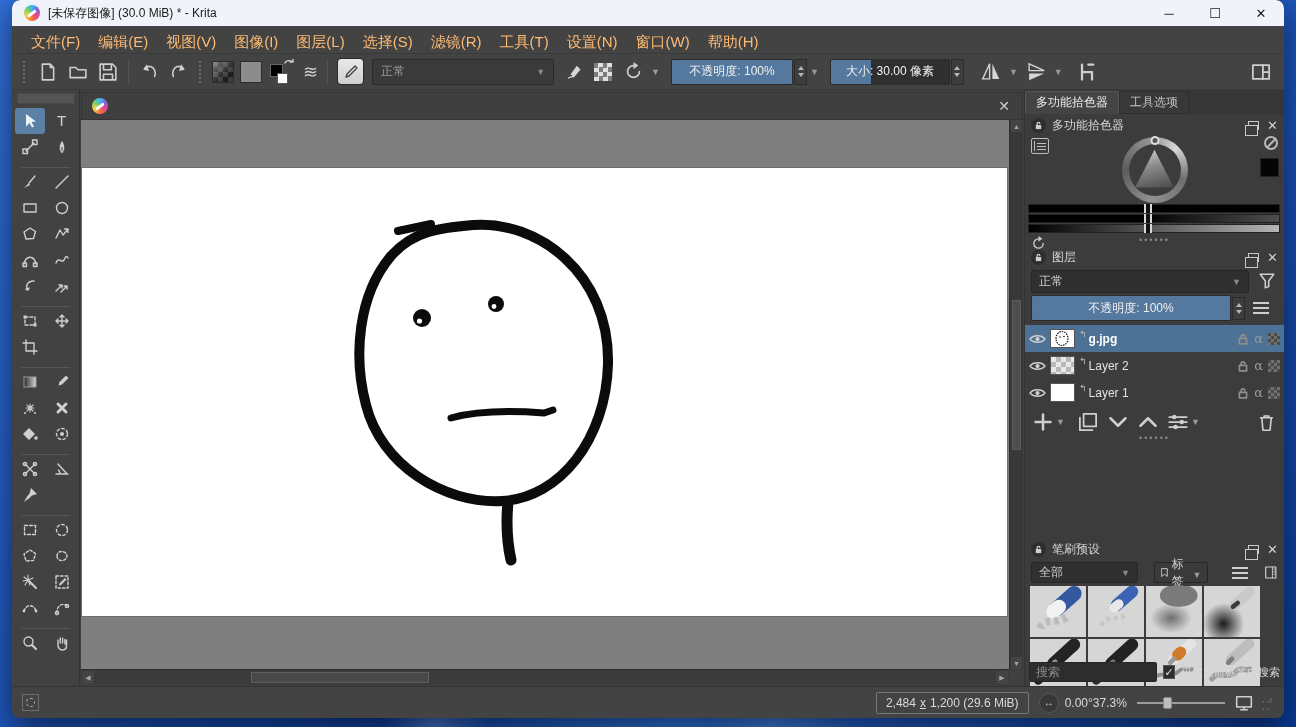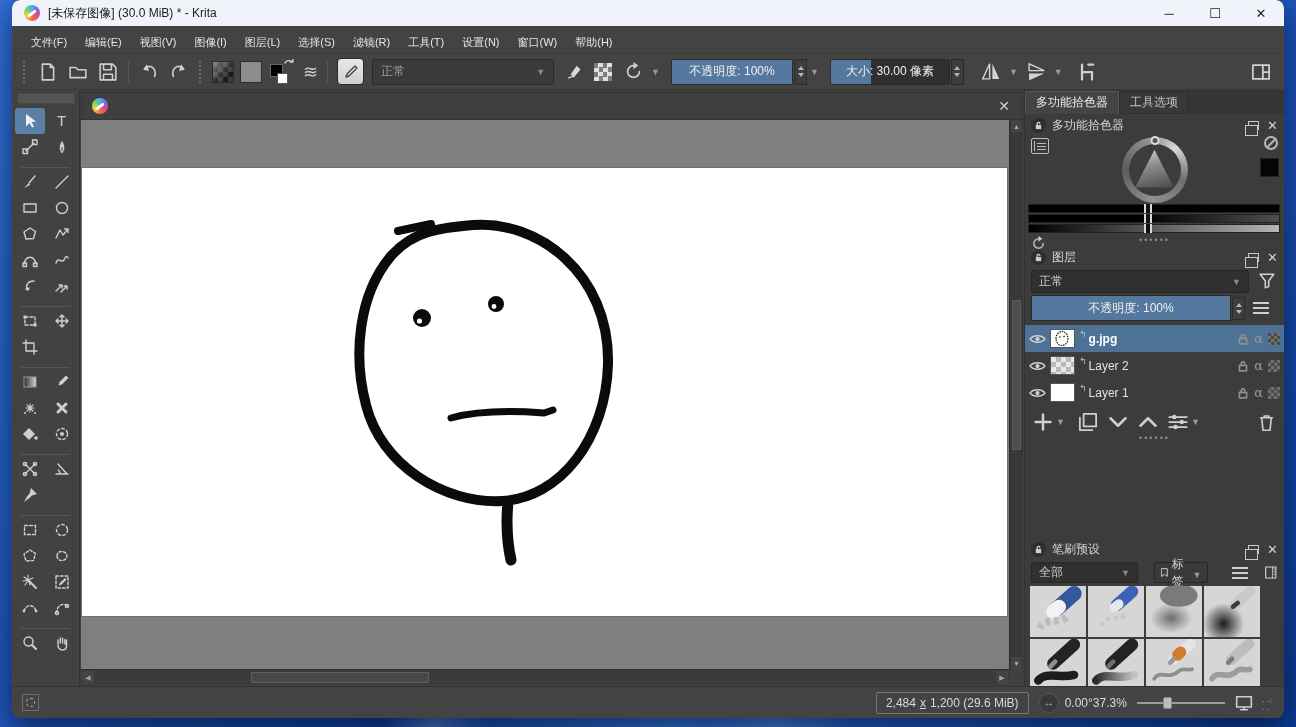--- a/index.html
+++ b/index.html
@@ -13,21 +13,21 @@
   
   .titlebar{position:absolute;left:0;top:0;right:0;height:26px;background:#f0f3f9;display:flex;align-items:center;border-radius:8px 8px 0 0;}
   .krita-logo{width:16px;height:16px;border-radius:50%;margin:0 8px 0 12px;
     background:conic-gradient(#35baf6,#8e5bd9,#e8468c,#f2703d,#ffd348,#7fd05f,#35baf6);position:relative;}
   .krita-logo::after{content:"";position:absolute;left:3px;top:7px;width:10px;height:3px;background:#fff;transform:rotate(-38deg);border-radius:2px;}
   .win-title{font-size:12px;color:#1c1c1c;}
   .win-buttons{margin-left:auto;display:flex;height:100%;}
   .win-btn{width:46px;height:100%;display:flex;align-items:center;justify-content:center;color:#222;font-size:13px;}
   
   .menubar{position:absolute;left:0;top:30px;right:0;height:24px;background:#434343;display:flex;align-items:center;padding-left:10px;border-bottom:1px solid #3a3a3a;}
-  .menu-item{color:#e5e5e5;font-size:11px;padding:0 9px;line-height:24px;}
+  .menu-item{color:#fdba74;font-size:15px;padding:0 9px;line-height:24px;}
   
   .toolbar{position:absolute;left:0;top:54px;right:0;height:36px;background:#434343;display:flex;align-items:center;border-bottom:1px solid #393939;padding-left:6px;}
   .grip{width:5px;height:22px;border-left:2px dotted #6a6a6a;margin:0 5px;}
   .tbi{width:26px;height:26px;display:flex;align-items:center;justify-content:center;margin:0 2px;}
   .tbi svg{display:block;}
   .tsep{width:1px;height:22px;background:#555;margin:0 5px;}
   .swatch{width:22px;height:22px;margin:0 3px;border:1px solid #2c2c2c;}
   .swatch.grad{background:
      linear-gradient(135deg,rgba(200,200,200,.55),rgba(40,40,40,0) 70%),
      repeating-conic-gradient(#1c1c1c 0 25%,#3c3c3c 0 50%) 0 0/10px 10px;}
@@ -895,20 +895,25 @@
           <div class="bcell">
               <svg viewBox="0 0 54 54">
                 <line x1="46" y1="4" x2="28" y2="20" stroke="#2f6fba" stroke-width="11" stroke-linecap="round"></line>
                 <polygon points="28,20 20,28 30,25" fill="#d9b07a"></polygon>
                 <polygon points="20,28 17,31 23,30" fill="#333"></polygon>
                 <path d="M8,44 C14,36 24,44 34,36 M10,48 C18,40 28,48 38,40" fill="none" stroke="#5a5a5a" stroke-width="2" stroke-dasharray="2 1.5"></path>
               </svg>
             </div>
         </div>
 
+        <div class="bp-search-row">
+          <input class="bp-search" placeholder="搜索" style="">
+          <span class="cbx">✓</span>
+          <span class="cbx-label">仅在当前标签内搜索</span>
+        </div>
       </div>
     </div>
   </div>
 
   <div class="statusbar">
     <div class="sel-ind">
         <i></i>
       </div>
     <span style="flex:1"></span>
     <div class="dim-box">

